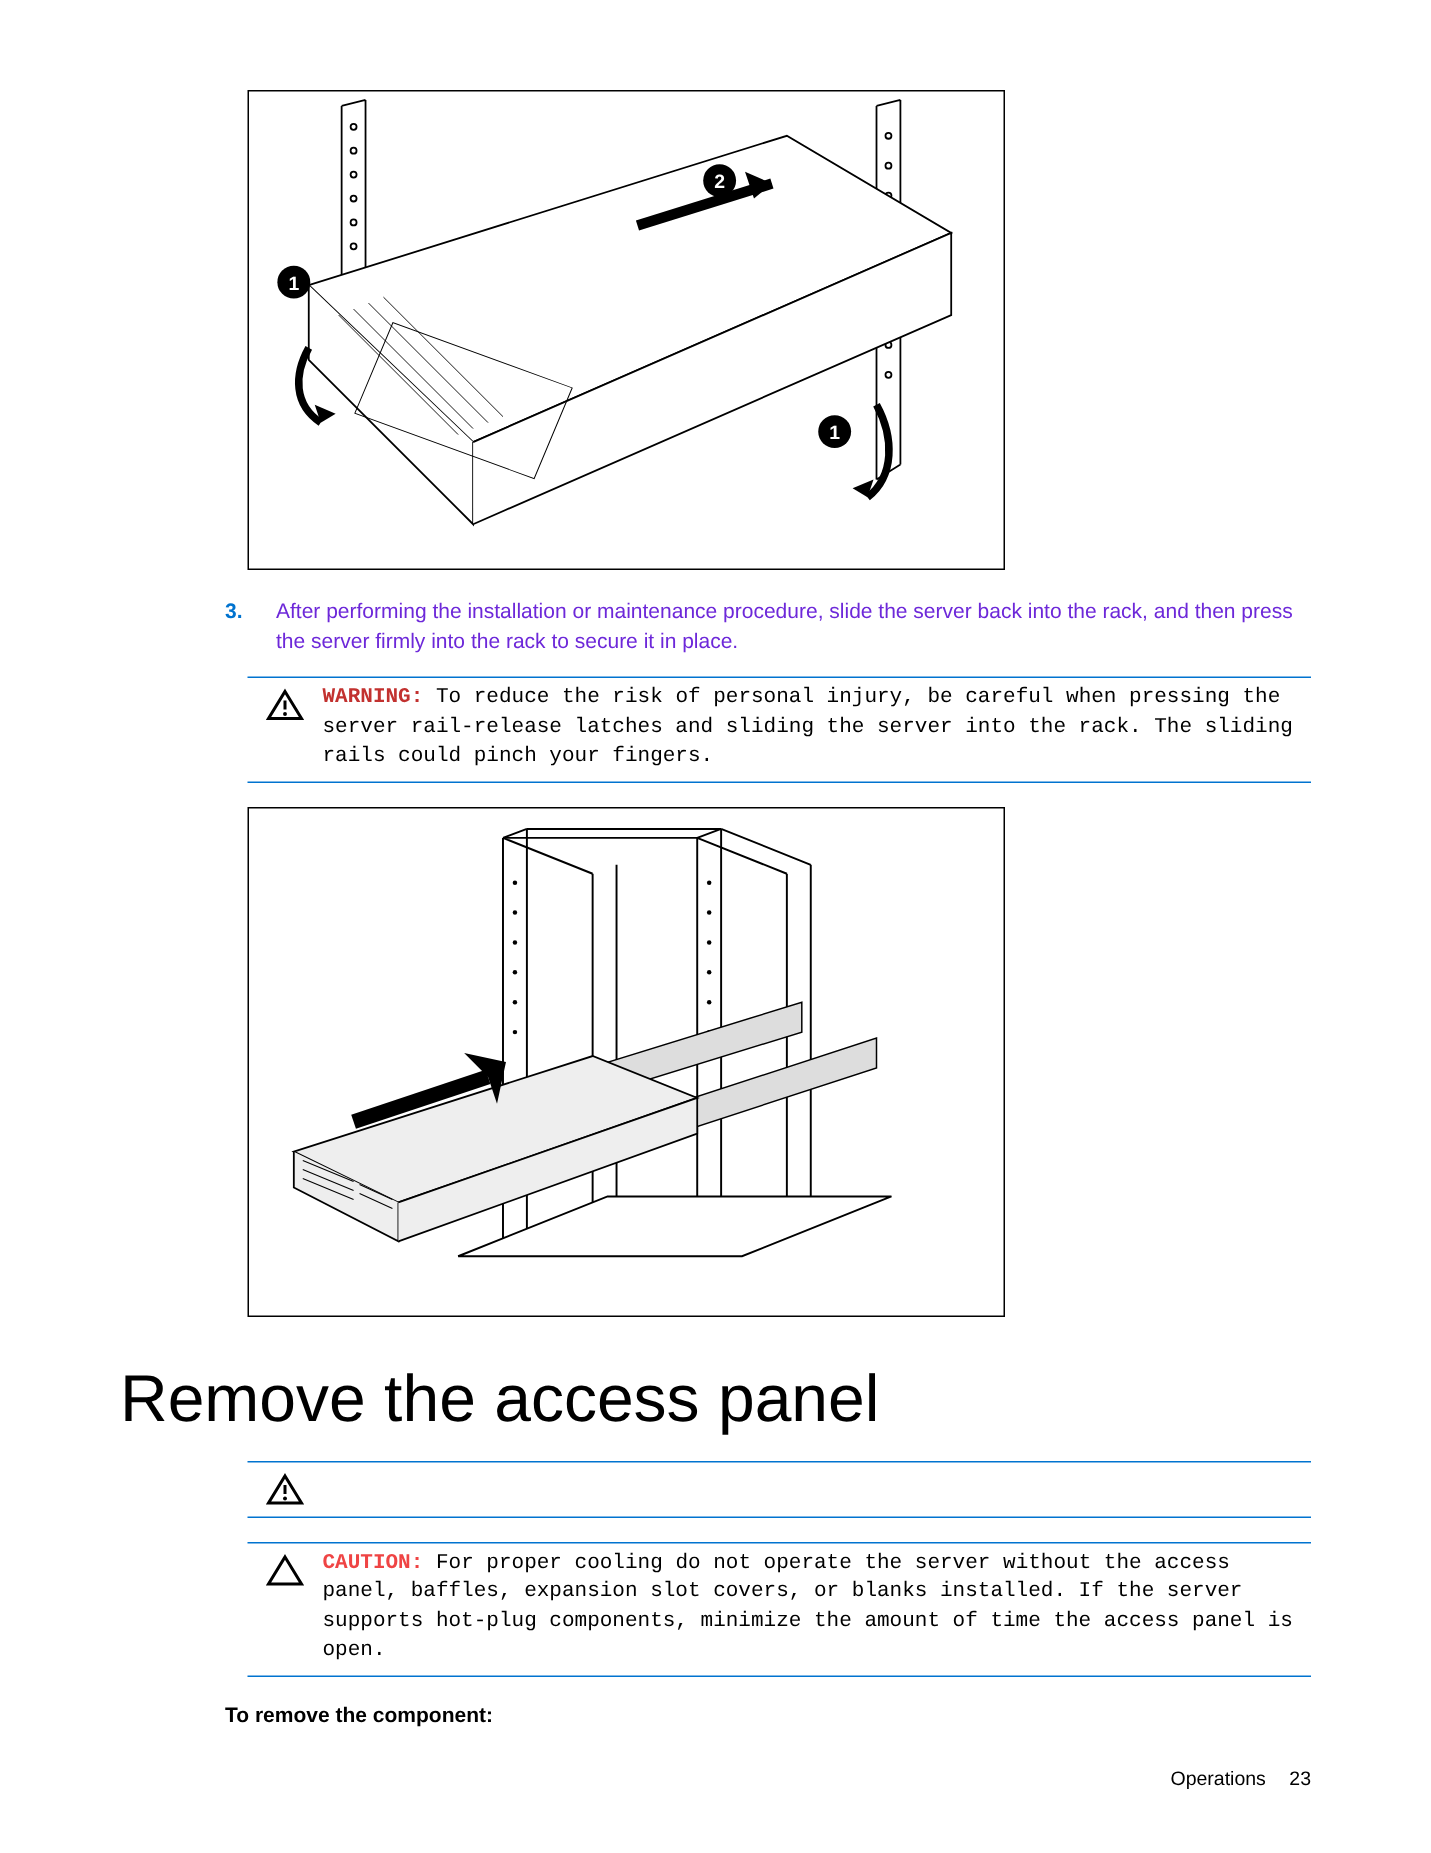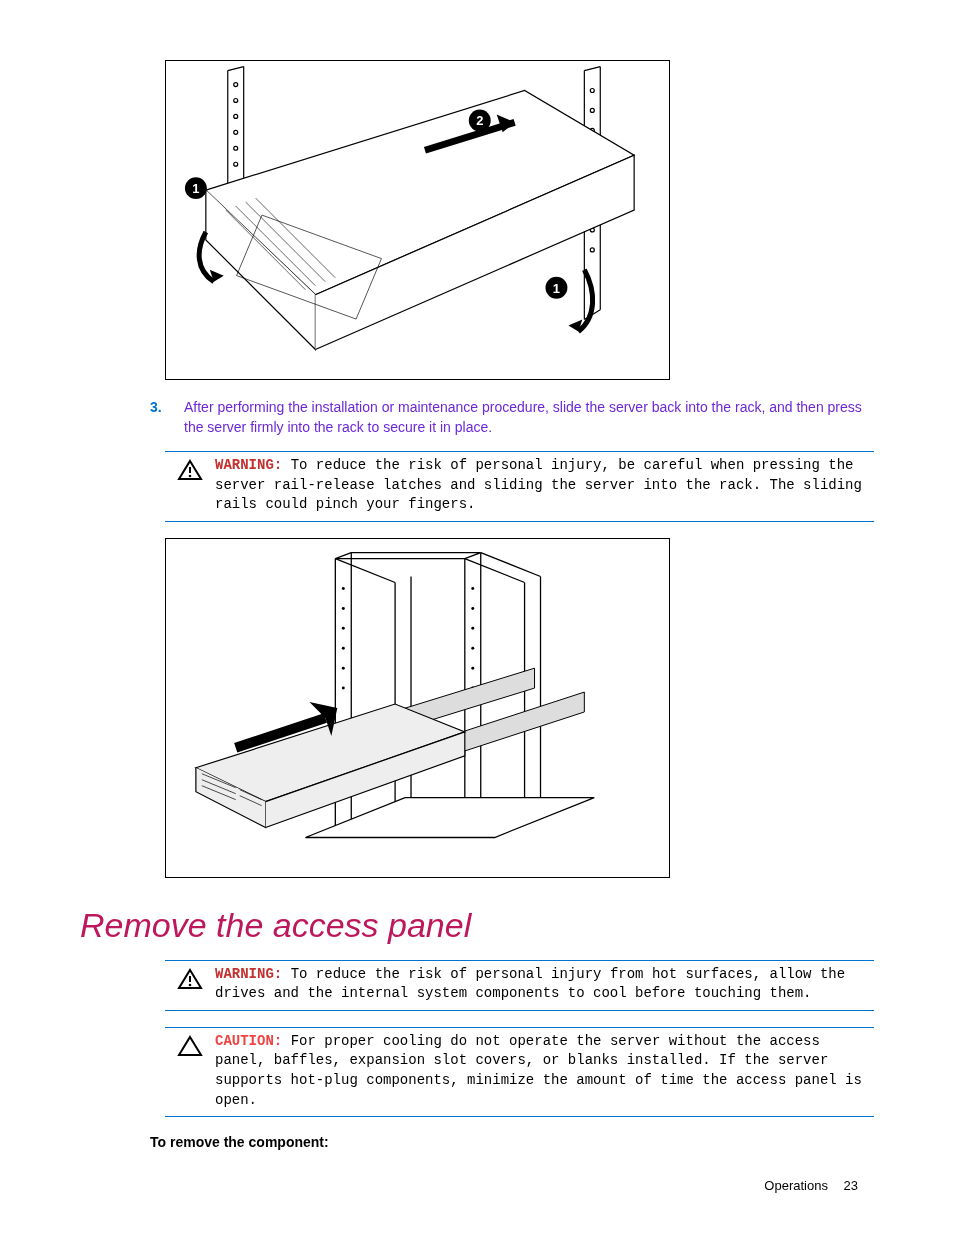--- a/index.html
+++ b/index.html
@@ -62,34 +62,33 @@
     flex: 1;
     padding-right: 8px;
     font-family: Liberation Mono, monospace;
   }
   .alert-label {
     font-weight: bold;
   }
   .warning-label { color: #c2312f; }
   .caution-label { color: #ef4444; }
   h2.section-heading {
-    color: #be185d;
+    color: #000000;
     font-weight: normal;
-    font-size: 34px;
+    font-size: 44px;
     margin: 24px 0 10px 0;
-    font-style: italic;
   }
   .body-para {
     margin: 8px 0 0 70px;
     font-weight: bold;
   }
   .footer {
     position: absolute;
     bottom: 40px;
-    right: 96px;
+    right: 80px;
     font-size: 13px;
     margin-top: 11px;
   }
   .footer-section { margin-right: 12px; }
   .tri-icon { stroke: #000; stroke-width: 2; fill: none; }
 </style>
 </head>
 <body>
 
 <div class="figure-box" style="width:505px;height:320px;">
@@ -228,24 +227,20 @@
 <div class="alert-block">
   <hr class="alert-rule">
   <div class="alert-row">
     <div class="alert-icon-cell">
       <svg width="26" height="24">
         <path class="tri-icon" d="M13 3 L24 21 L2 21 Z"></path>
         <line class="tri-icon" x1="13" y1="9" x2="13" y2="15"></line>
         <circle cx="13" cy="18" r="1.3" fill="#000"></circle>
       </svg>
     </div>
-    <div class="alert-text-cell">
-      <span class="alert-label warning-label">WARNING:</span>
-      <span>To reduce the risk of personal injury from hot surfaces, allow the drives and the internal system components to cool before touching them.</span>
-    </div>
   </div>
   <hr class="alert-rule">
 </div>
 
 <div class="alert-block">
   <hr class="alert-rule">
   <div class="alert-row">
     <div class="alert-icon-cell">
       <svg width="26" height="24">
         <path class="tri-icon" d="M13 3 L24 21 L2 21 Z"></path>

